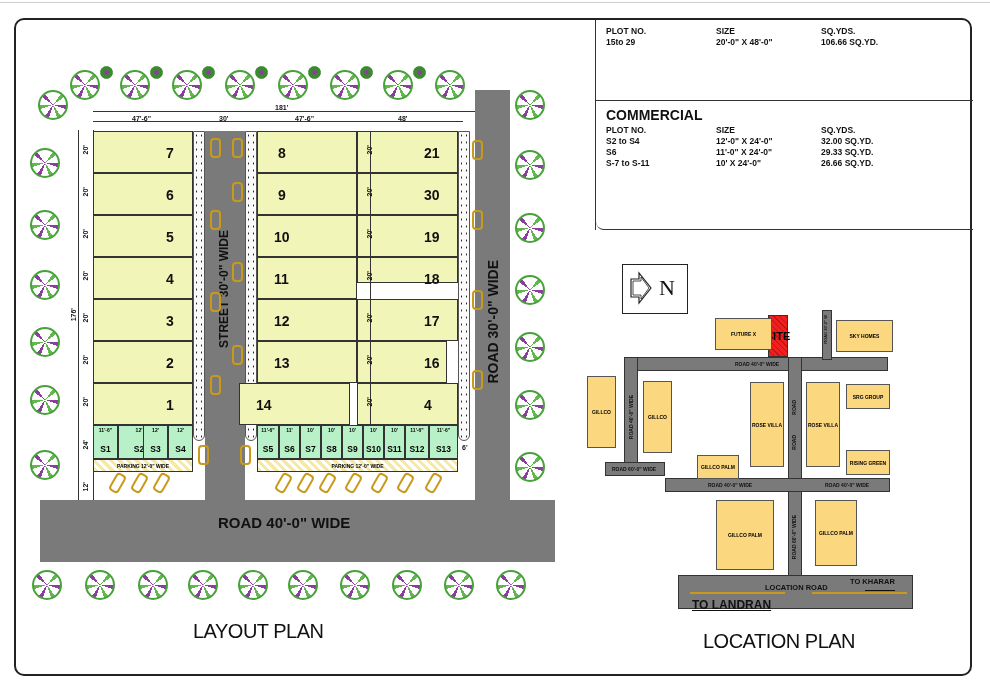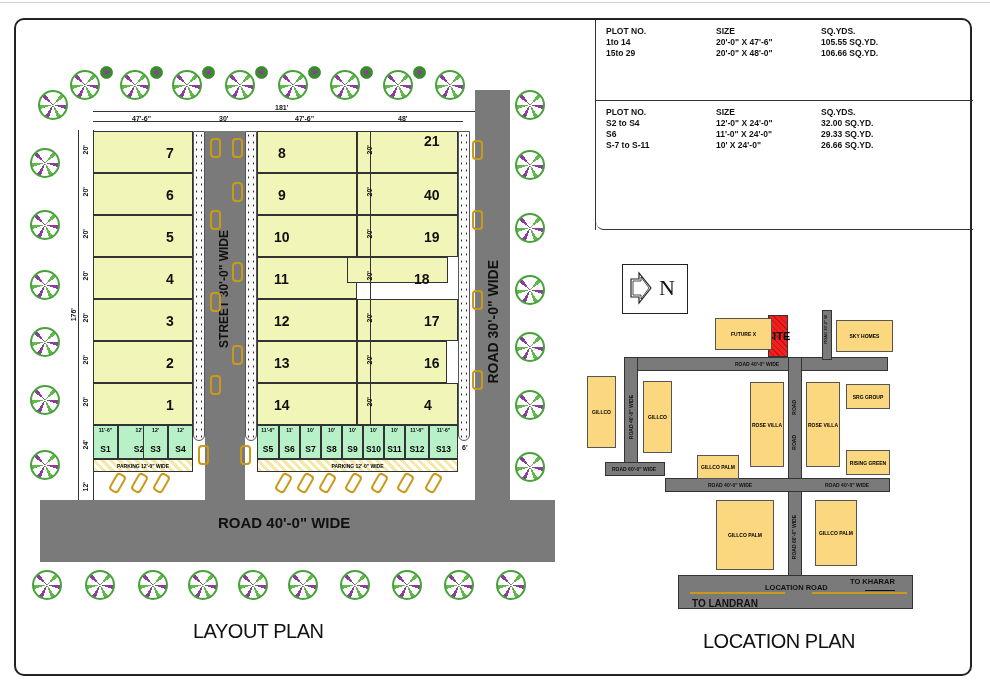--- a/index.html
+++ b/index.html
@@ -47,31 +47,27 @@
 <div class="frame"></div>
 
 <div class="tbl-box">
   <div class="tbl-sec res">
     <div class="tbl-row">
       <span class="c1">PLOT NO.</span>
       <span class="c2">SIZE</span>
       <span class="c3">SQ.YDS.</span>
     </div>
     <div class="tbl-row">
-      <span class="c1">1to 14</span>
-      <span class="c2">20'-0" X 47'-6"</span>
-      <span class="c3">105.55 SQ.YD.</span>
-    </div>
-    <div class="tbl-row">
       <span class="c1">15to 29</span>
       <span class="c2">20'-0" X 48'-0"</span>
       <span class="c3">106.66 SQ.YD.</span>
     </div>
   </div>
   <div class="tbl-sec com">
+    <div class="tbl-title">COMMERCIAL</div>
     <div class="tbl-row">
       <span class="c1">PLOT NO.</span>
       <span class="c2">SIZE</span>
       <span class="c3">SQ.YDS.</span>
     </div>
     <div class="tbl-row">
       <span class="c1">S2 to S4</span>
       <span class="c2">12'-0" X 24'-0"</span>
       <span class="c3">32.00 SQ.YD.</span>
     </div>
@@ -190,34 +186,34 @@
     </div>
   <div class="plot" style="left:257px;top:257px;width:100px;height:42px">
       <span class="plotnum" style="left:16px;top:13px">11</span>
     </div>
   <div class="plot" style="left:257px;top:299px;width:100px;height:42px">
       <span class="plotnum" style="left:16px;top:13px">12</span>
     </div>
   <div class="plot" style="left:257px;top:341px;width:100px;height:42px">
       <span class="plotnum" style="left:16px;top:13px">13</span>
     </div>
-  <div class="plot" style="left:257px;top:383px;width:100px;height:42px">
+  <div class="plot" style="left:239px;top:383px;width:111px;height:42px">
       <span class="plotnum" style="left:16px;top:13px">14</span>
     </div>
 
   <div class="plot" style="left:357px;top:131px;width:101px;height:42px">
-      <span class="plotnum" style="left:66px;top:1px">21</span>
+      <span class="plotnum" style="left:66px;top:13px">21</span>
     </div>
   <div class="plot" style="left:357px;top:173px;width:101px;height:42px">
-      <span class="plotnum" style="left:66px;top:13px">40</span>
+      <span class="plotnum" style="left:66px;top:13px">30</span>
     </div>
   <div class="plot" style="left:357px;top:215px;width:101px;height:42px">
       <span class="plotnum" style="left:66px;top:13px">19</span>
     </div>
-  <div class="plot" style="left:347px;top:257px;width:101px;height:26px">
+  <div class="plot" style="left:357px;top:257px;width:101px;height:26px">
       <span class="plotnum" style="left:66px;top:13px">18</span>
     </div>
   <div class="plot" style="left:357px;top:299px;width:101px;height:42px">
       <span class="plotnum" style="left:66px;top:13px">17</span>
     </div>
   <div class="plot" style="left:357px;top:341px;width:90px;height:42px">
       <span class="plotnum" style="left:66px;top:13px">16</span>
     </div>
   <div class="plot" style="left:357px;top:383px;width:101px;height:42px">
       <span class="plotnum" style="left:66px;top:13px">4</span>
@@ -310,21 +306,21 @@
   <div class="lroad" style="left:665px;top:478px;width:225px;height:14px"></div>
   <div class="lroadlbl" style="left:708px;top:482px">ROAD 40'-0" WIDE</div>
   <div class="lroadlbl" style="left:825px;top:482px">ROAD 40'-0" WIDE</div>
   <div class="vtext" style="left:791px;top:515px;font-size:5px">ROAD 60'-0" WIDE</div>
   <div class="lroad" style="left:678px;top:575px;width:235px;height:34px"></div>
   <div style="position:absolute;left:690px;top:592px;width:95px;height:2px;background:#c99a1a"></div>
   <div style="position:absolute;left:812px;top:592px;width:95px;height:2px;background:#c99a1a"></div>
   <div class="lroadlbl" style="left:765px;top:583px;font-size:7.5px">LOCATION ROAD</div>
   <div class="lroadlbl" style="left:850px;top:577px;font-size:7.5px">TO KHARAR</div>
   <div style="position:absolute;left:865px;top:590px;width:30px;height:1px;background:#111"></div>
-  <div class="lroadlbl" style="left:692px;top:598px;font-size:10px;">TO LANDRAN</div>
+  <div class="lroadlbl" style="left:692px;top:598px;font-size:12px;text-decoration:underline">TO LANDRAN</div>
 
   <div class="site" style="left:768px;top:315px;width:20px;height:42px">SITE</div>
 
   <div class="bldg" style="left:715px;top:318px;width:57px;height:32px">FUTURE X</div>
   <div class="bldg" style="left:836px;top:320px;width:57px;height:32px">SKY HOMES</div>
   <div class="bldg" style="left:587px;top:376px;width:29px;height:72px">GILLCO</div>
   <div class="bldg" style="left:643px;top:381px;width:29px;height:72px">GILLCO</div>
   <div class="bldg" style="left:750px;top:382px;width:34px;height:85px">ROSE VILLA</div>
   <div class="bldg" style="left:806px;top:382px;width:34px;height:85px">ROSE VILLA</div>
   <div class="bldg" style="left:846px;top:384px;width:44px;height:25px">SRG GROUP</div>

